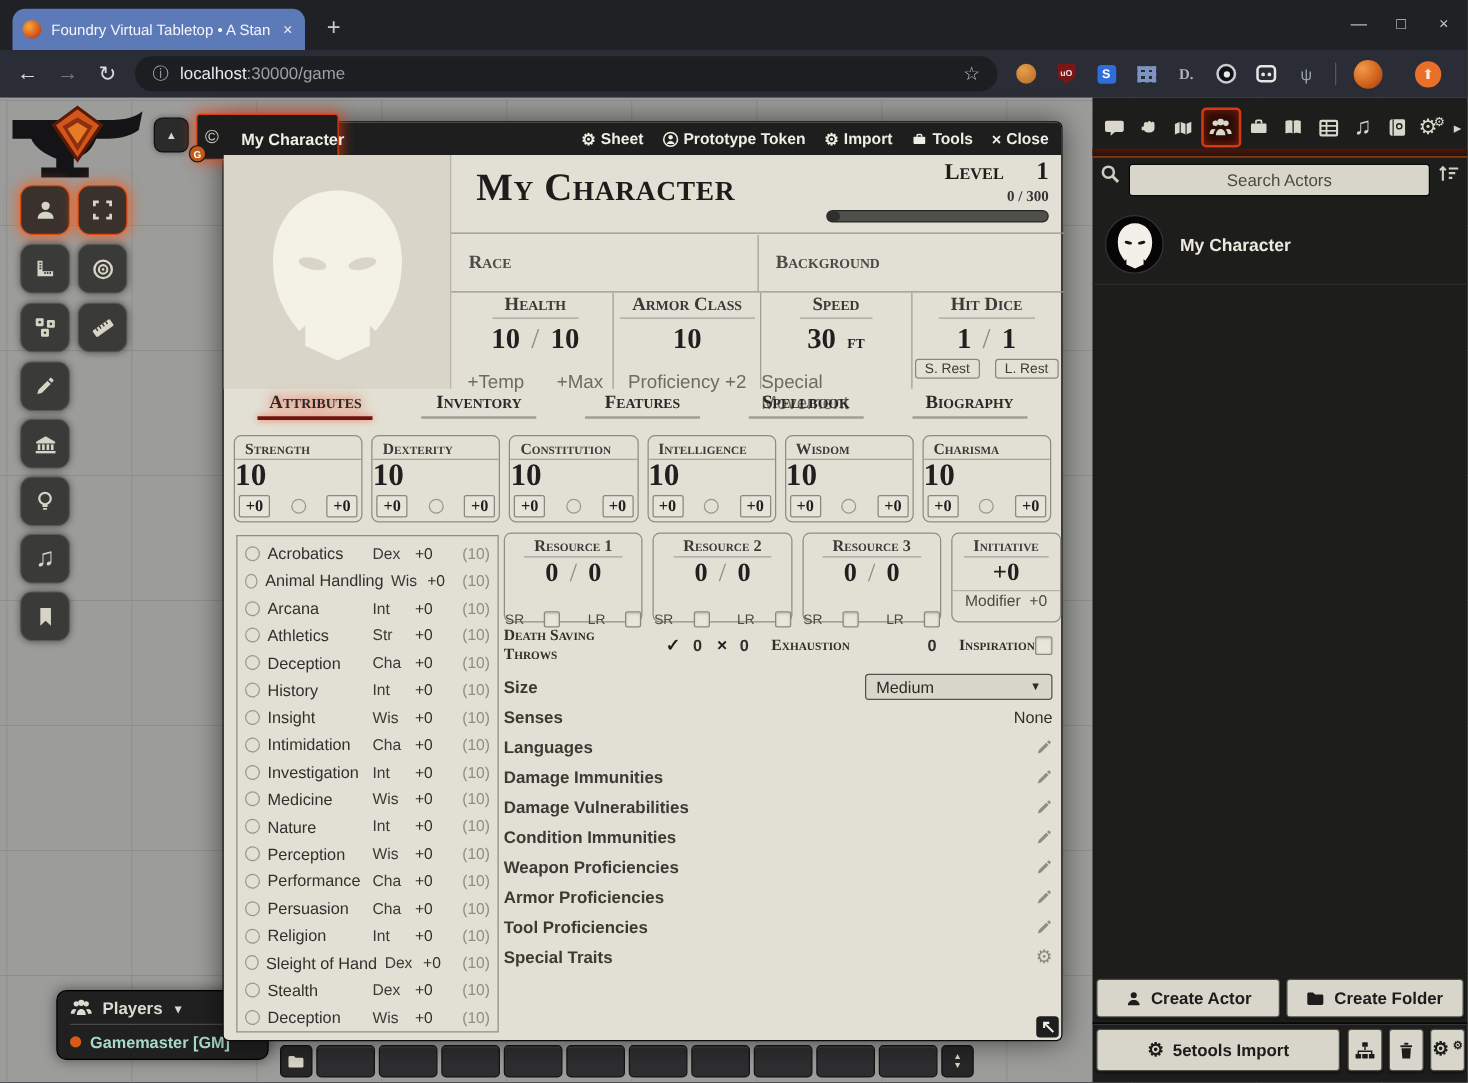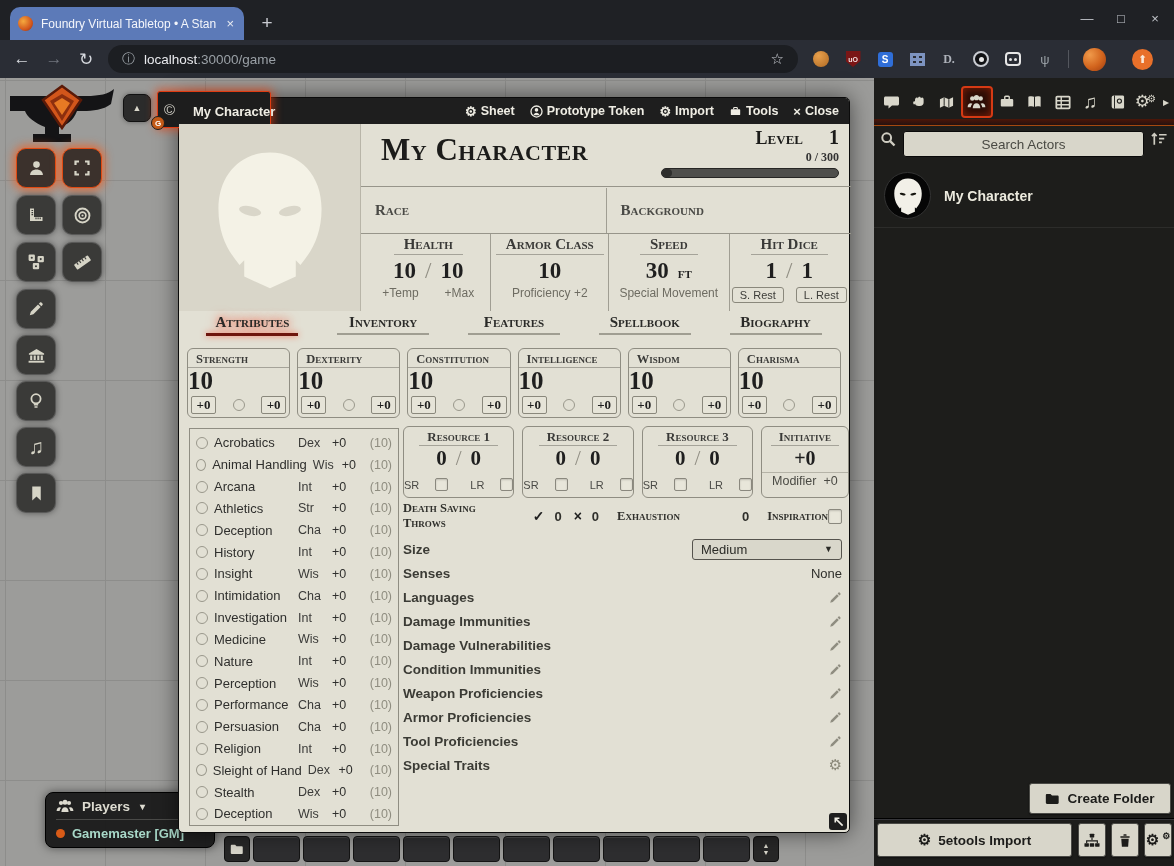--- a/index.html
+++ b/index.html
@@ -97,21 +97,21 @@
   .details-row{position:absolute;left:0;top:64px;right:0;height:45px;display:flex}
   .detail-col{flex:1;display:flex;align-items:center;padding:0 14px;border-left:1px solid #a09e93}
   .detail-col:first-child{border-left:none}
   .detail-lbl{font-size:15px;color:#4a4a46}
   .stats-row{position:absolute;left:5px;right:2px;top:110px;height:77px;display:flex}
   .stat-col{display:flex;flex-direction:column;align-items:center;border-left:1px solid #a09e93;padding-top:2px}
   .stat-col:first-child{border-left:none}
   .stat-lbl{font-size:15px;color:#3a3a38;border-bottom:1px solid #a5a399;padding:0 10px 1px}
   .stat-val{font-size:23px;color:#1f1f1f;margin-top:3px;display:flex;gap:9px;align-items:baseline}
   .stat-val .sep{color:#8f8d82;font-weight:400}
-  .stat-sub{font-size:12px;color:#6e6c62;margin-top:2px;display:flex;gap:26px}
+  .stat-sub{font-size:15px;color:#6e6c62;margin-top:13px;display:flex;gap:26px}
   .stat-sub.single{gap:0}
   .unit{font-size:15px}
   .rest-btn{font-size:11px;color:#3c3c38;background:#e3e1d5;border:1px solid #8a887c;border-radius:3px;padding:1px 7px}
   .rest-row{display:flex;gap:12px;margin-top:3px}
 
   
   #sheet-tabs{position:absolute;left:8px;right:8px;top:216px;height:32px;display:flex;justify-content:space-around}
   .stab{display:flex;flex-direction:column;align-items:center;gap:2px;cursor:pointer}
   .stab .lbl{font-size:15px;color:#2a2a28}
   .stab .bar{width:92px;height:2px;background:#a09e92}
@@ -135,21 +135,21 @@
   .skill .md{font-size:12.5px;color:#2f2f2d;width:24px}
   .skill .pv{font-size:12.5px;color:#8f8d80;width:30px;text-align:right}
 
   
   #rightcol{position:absolute;left:224px;right:7px;top:328px}
   .res-row{display:flex;gap:8px}
   .resource{flex:1;border:1px solid #8f8d82;border-radius:6px;display:flex;flex-direction:column;align-items:center;height:72px}
   .res-lbl{font-size:13px;color:#3a3a38;border-bottom:1px solid #a5a399;padding:1px 8px 0;margin-top:1px}
   .res-val{font-size:21px;display:flex;gap:9px;align-items:baseline;color:#1f1f1f;line-height:24px}
   .res-val .sep{color:#8f8d82;font-weight:400}
-  .res-cbs{display:flex;gap:16px;align-items:center;margin-top:8px;font-size:11px;color:#4a4a46}
+  .res-cbs{display:flex;gap:16px;align-items:center;margin-top:19px;font-size:11px;color:#4a4a46}
   .cb{width:13px;height:13px;background:#e8e6da;border:1px solid #8a887e;border-radius:2px;display:inline-block;box-shadow:inset 0 1px 2px rgba(0,0,0,.18)}
   .init-val{font-size:20px;color:#1f1f1f;line-height:24px;font-family:"Liberation Serif",serif;font-weight:700}
   .init-mod{font-size:12.5px;color:#4a4a44;margin-top:2px;border-top:1px solid #b5b3a7;padding:1px 10px 0}
   .counter-row{display:flex;align-items:center;margin-top:9px;height:18px}
   .counter-row .sclbl{font-size:12.5px;color:#2f2f2b}
   .cnt-num{font-size:13px;font-weight:bold;color:#2f2f2b}
   .glyph-b{font-size:14px;font-weight:bold;color:#1f1f1f}
   .insp-cb{width:18px;height:15px;margin-left:auto}
   
   #traits{margin-top:12px}
@@ -922,20 +922,27 @@
             <ellipse cx="23.5" cy="29" rx="4.8" ry="2" transform="rotate(12 23.5 29)" fill="#15150f"></ellipse>
             <ellipse cx="40.5" cy="29" rx="4.8" ry="2" transform="rotate(-12 40.5 29)" fill="#15150f"></ellipse>
           </svg>
         </span>
         <span class="actor-name">My Character</span>
       </div>
     </div>
 
     <div id="sb-footer-sep"></div>
 
+    <button class="sb-btn" style="left:3px;top:705px;width:147px;height:31px">
+      <svg width="14" height="14" viewBox="0 0 18 18" fill="currentColor">
+          <circle cx="9" cy="5.3" r="3.1"></circle>
+          <path d="M3 15.6c0-3.4 2.6-5.4 6-5.4s6 2 6 5.4z"></path>
+        </svg>
+      <span>Create Actor</span>
+    </button>
     <button class="sb-btn" style="left:155px;top:705px;width:142px;height:31px">
       <svg width="15" height="13" viewBox="0 0 18 15" fill="currentColor">
           <path d="M1 3.4c0-.8.6-1.4 1.4-1.4h4.2L8.4 4H15c.8 0 1.4.6 1.4 1.4v7.2c0 .8-.6 1.4-1.4 1.4H2.4A1.4 1.4 0 011 12.6z"></path>
         </svg>
       <span>Create Folder</span>
     </button>
     <button class="sb-btn" style="left:3px;top:745px;width:195px;height:34px">
       <span style="font-size:15px">⚙</span>
       <span>5etools Import</span>
     </button>

